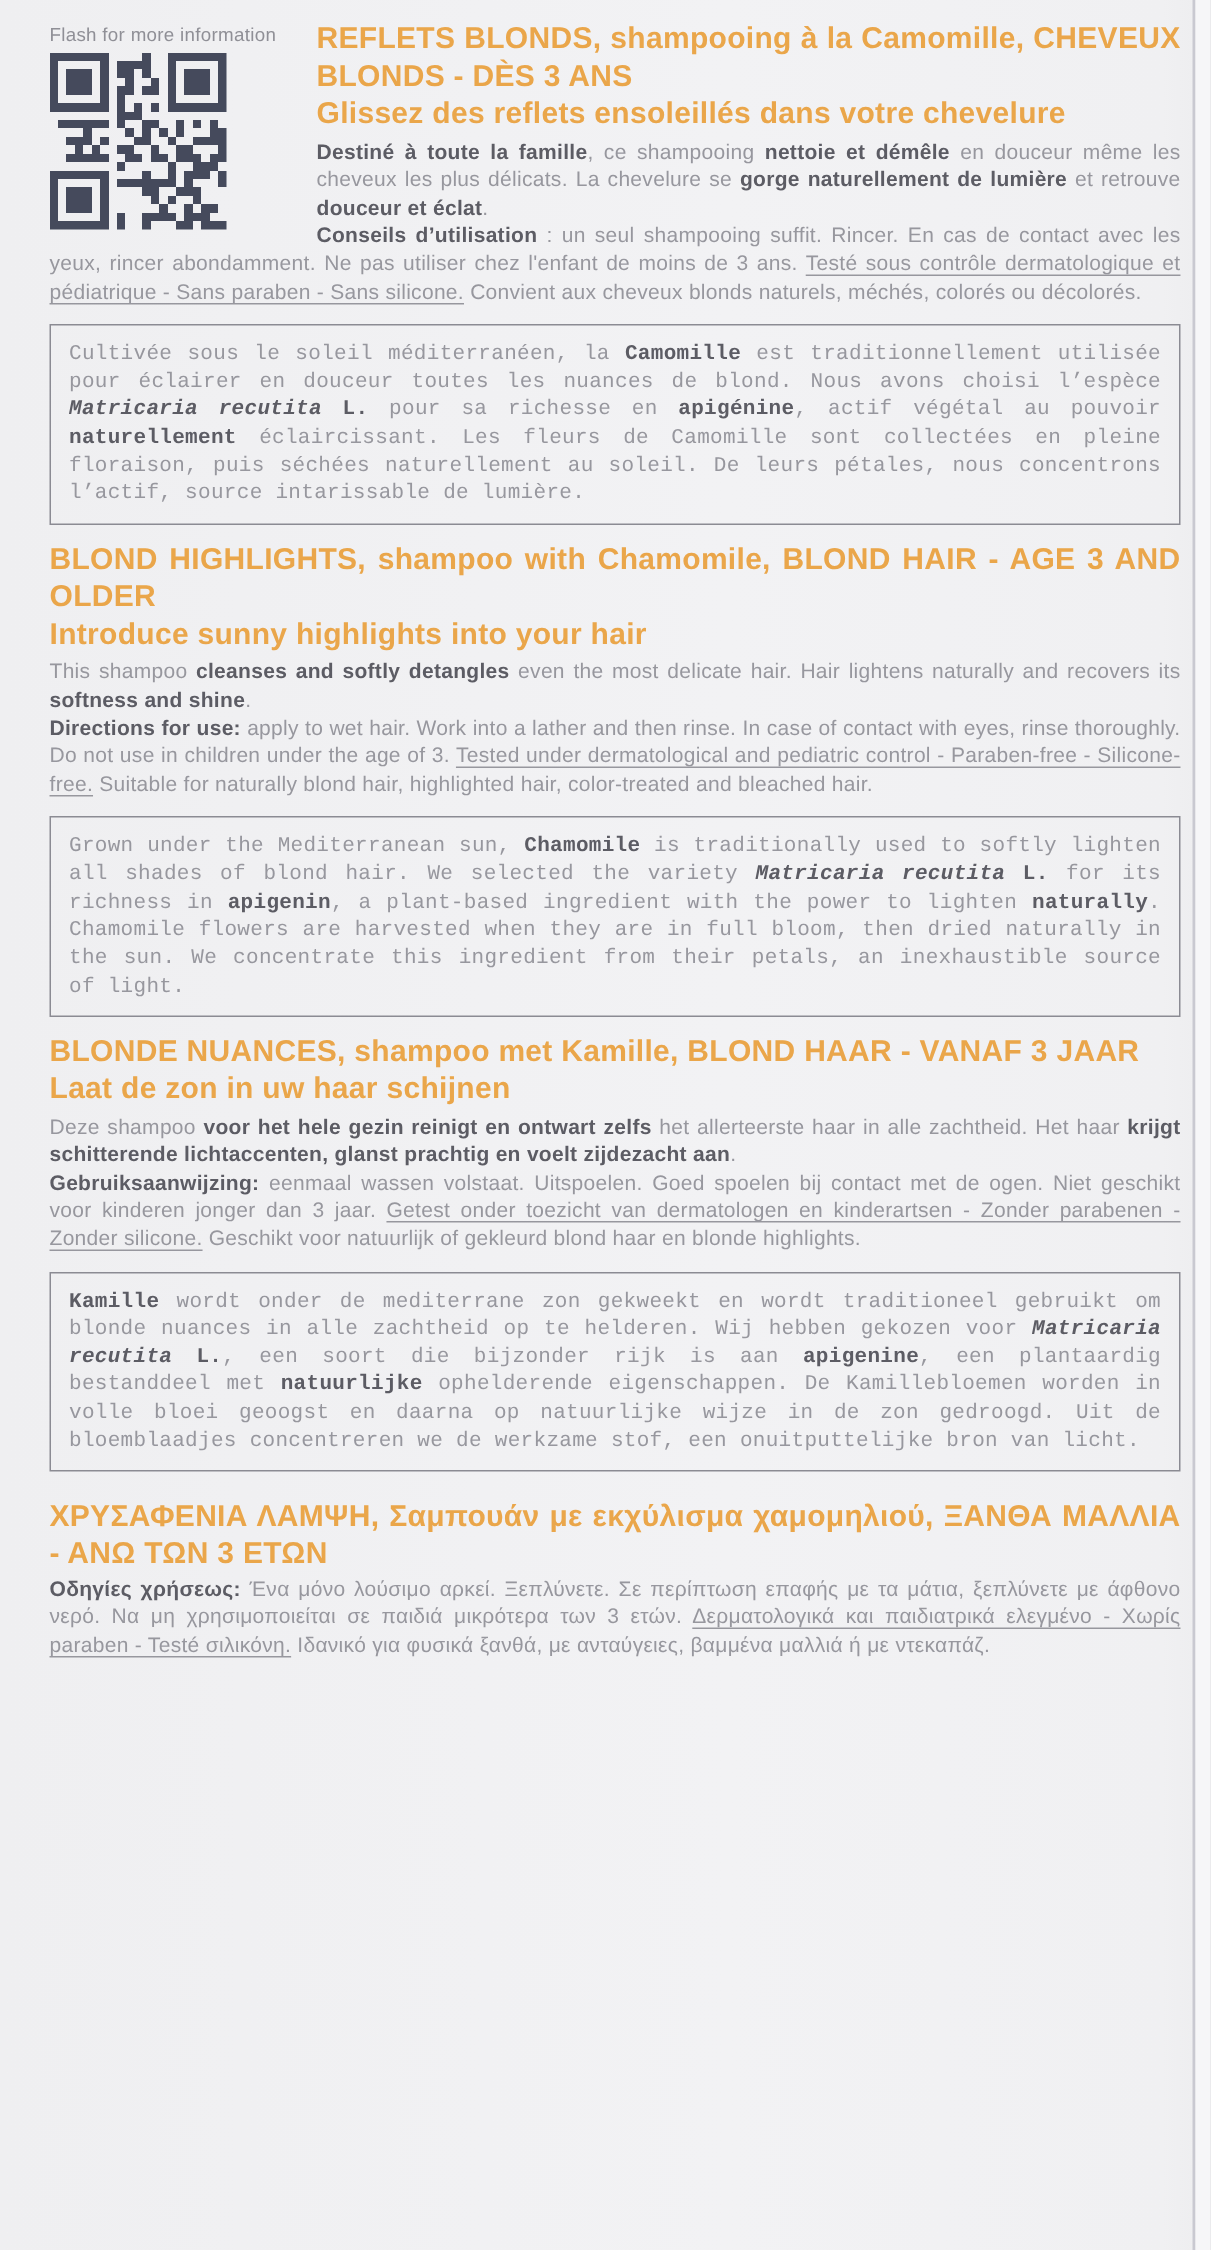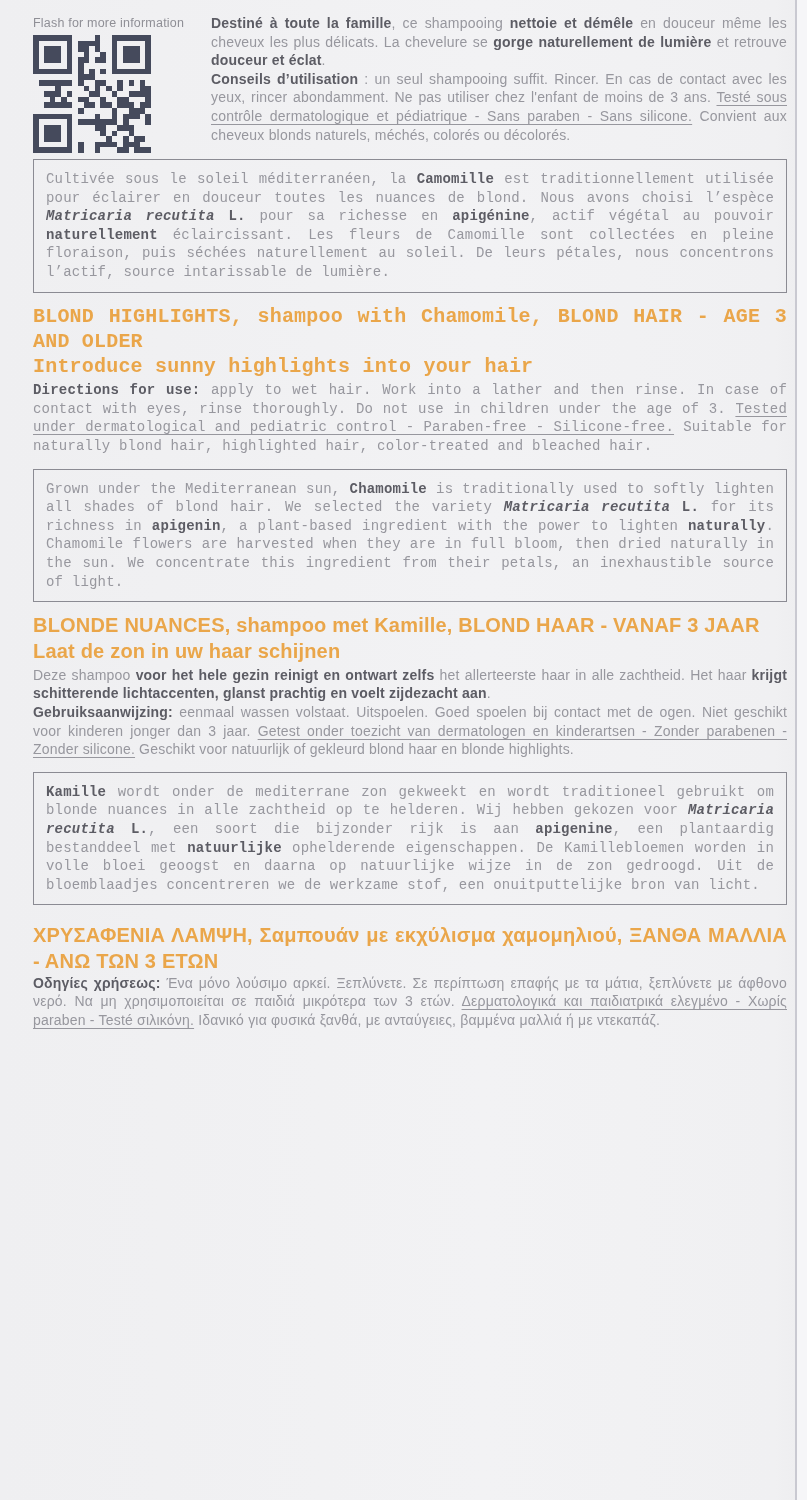--- a/index.html
+++ b/index.html
@@ -25,21 +25,21 @@
            text-align:justify;margin:0;letter-spacing:.2px;}
   .subheading{color:#eaa64a;font-weight:700;font-size:20px;line-height:1.26;
            text-align:left;margin:0 0 2px 0;letter-spacing:.2px;}
 
   .info-box{border:1px solid #8b8b93;padding:10px 12px;margin:13px 0 11px;clear:both;font-family:Liberation Mono, monospace;}
 
   .qr-wrap{float:left;width:148px;margin:2px 30px 6px 0;}
   .qr-caption{font-size:12.5px;color:#8f8f96;letter-spacing:.2px;margin:0 0 5px 0;white-space:nowrap;}
   .qr-svg{width:118px;height:118px;display:block;}
 
-  .sec-english{margin-top:10px;font-family:Liberation Mono, monospace;}
+  .sec-english{margin-top:10px;}
   .sec-dutch{margin-top:10px;}
   .sec-greek{margin-top:18px;}
 </style>
 </head>
 <body>
 
 <div class="page">
   <div class="content">
 
     <section class="sec-french">
@@ -262,31 +262,34 @@
               <rect x="8" y="20" width="1" height="1"></rect>
               <rect x="11" y="20" width="1" height="1"></rect>
               <rect x="15" y="20" width="1" height="1"></rect>
               <rect x="16" y="20" width="1" height="1"></rect>
               <rect x="18" y="20" width="1" height="1"></rect>
               <rect x="19" y="20" width="1" height="1"></rect>
               <rect x="20" y="20" width="1" height="1"></rect>
             </svg>
           </div>
       </div>
+      <h1 class="heading">REFLETS BLONDS, shampooing à la Camomille, CHEVEUX BLONDS - DÈS 3 ANS</h1>
+      <h2 class="subheading">Glissez des reflets ensoleillés dans votre chevelure</h2>
       <div class="txt">
         <p><span class="sb">Destiné à toute la famille</span><span>, ce shampooing </span><span class="sb">nettoie et démêle</span><span> en douceur même les cheveux les plus délicats. La chevelure se </span><span class="sb">gorge naturellement de lumière</span><span> et retrouve </span><span class="sb">douceur et éclat</span><span>.</span></p>
         <p><span class="sb">Conseils d’utilisation</span><span> : un seul shampooing suffit. Rincer. En cas de contact avec les yeux, rincer abondamment. Ne pas utiliser chez l'enfant de moins de 3 ans. </span><span class="su">Testé sous contrôle dermatologique et pédiatrique - Sans paraben - Sans silicone.</span><span> Convient aux cheveux blonds naturels, méchés, colorés ou décolorés.</span></p>
       </div>
     </section>
     <div class="info-box txt"><span>Cultivée sous le soleil méditerranéen, la </span><span class="sb">Camomille</span><span> est traditionnellement utilisée pour éclairer en douceur toutes les nuances de blond. Nous avons choisi l’espèce </span><span class="sb si">Matricaria recutita</span><span class="sb"> L.</span><span> pour sa richesse en </span><span class="sb">apigénine</span><span>, actif végétal au pouvoir </span><span class="sb">naturellement</span><span> éclaircissant. Les fleurs de Camomille sont collectées en pleine floraison, puis séchées naturellement au soleil. De leurs pétales, nous concentrons l’actif, source intarissable de lumière.</span></div>
 
     <section class="sec-english">
       <h1 class="heading">BLOND HIGHLIGHTS, shampoo with Chamomile, BLOND HAIR - AGE 3 AND OLDER</h1>
       <h2 class="subheading">Introduce sunny highlights into your hair</h2>
       <div class="txt">
+        <p><span>This shampoo </span><span class="sb">cleanses and softly detangles</span><span> even the most delicate hair. Hair lightens naturally and recovers its </span><span class="sb">softness and shine</span><span>.</span></p>
         <p><span class="sb">Directions for use:</span><span> apply to wet hair. Work into a lather and then rinse. In case of contact with eyes, rinse thoroughly. Do not use in children under the age of 3. </span><span class="su">Tested under dermatological and pediatric control - Paraben-free - Silicone-free.</span><span> Suitable for naturally blond hair, highlighted hair, color-treated and bleached hair.</span></p>
       </div>
     </section>
     <div class="info-box txt"><span>Grown under the Mediterranean sun, </span><span class="sb">Chamomile</span><span> is traditionally used to softly lighten all shades of blond hair. We selected the variety </span><span class="sb si">Matricaria recutita</span><span class="sb"> L.</span><span> for its richness in </span><span class="sb">apigenin</span><span>, a plant-based ingredient with the power to lighten </span><span class="sb">naturally</span><span>. Chamomile flowers are harvested when they are in full bloom, then dried naturally in the sun. We concentrate this ingredient from their petals, an inexhaustible source of light.</span></div>
 
     <section class="sec-dutch">
       <h1 class="heading">BLONDE NUANCES, shampoo met Kamille, BLOND HAAR - VANAF 3 JAAR</h1>
       <h2 class="subheading">Laat de zon in uw haar schijnen</h2>
       <div class="txt">
         <p><span>Deze shampoo </span><span class="sb">voor het hele gezin reinigt en ontwart zelfs</span><span> het allerteerste haar in alle zachtheid. Het haar </span><span class="sb">krijgt schitterende lichtaccenten, glanst prachtig en voelt zijdezacht aan</span><span>.</span></p>

